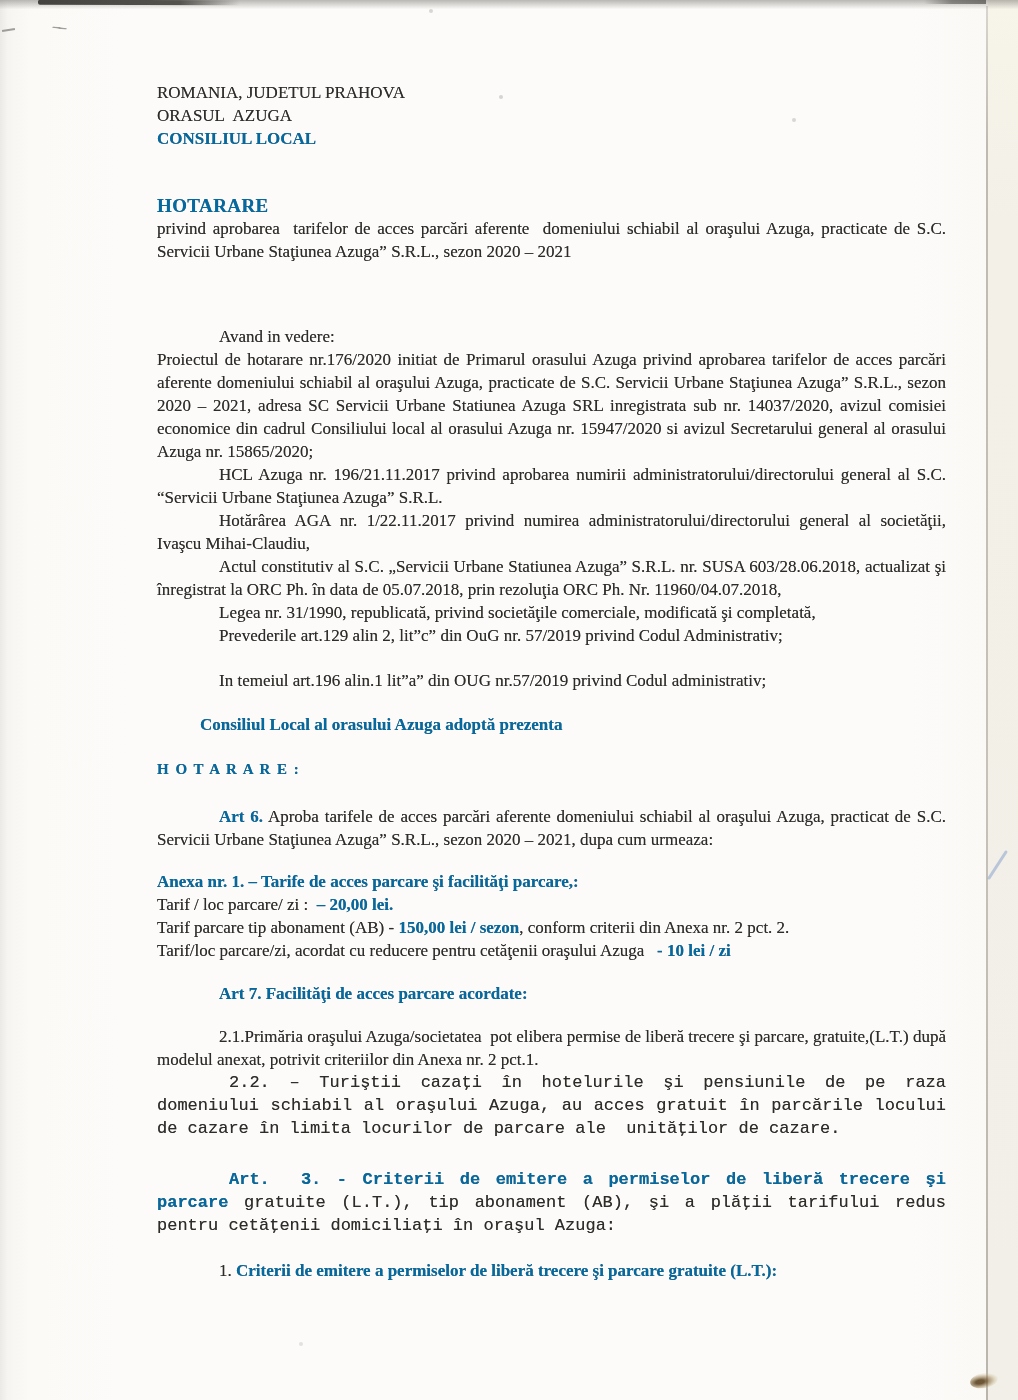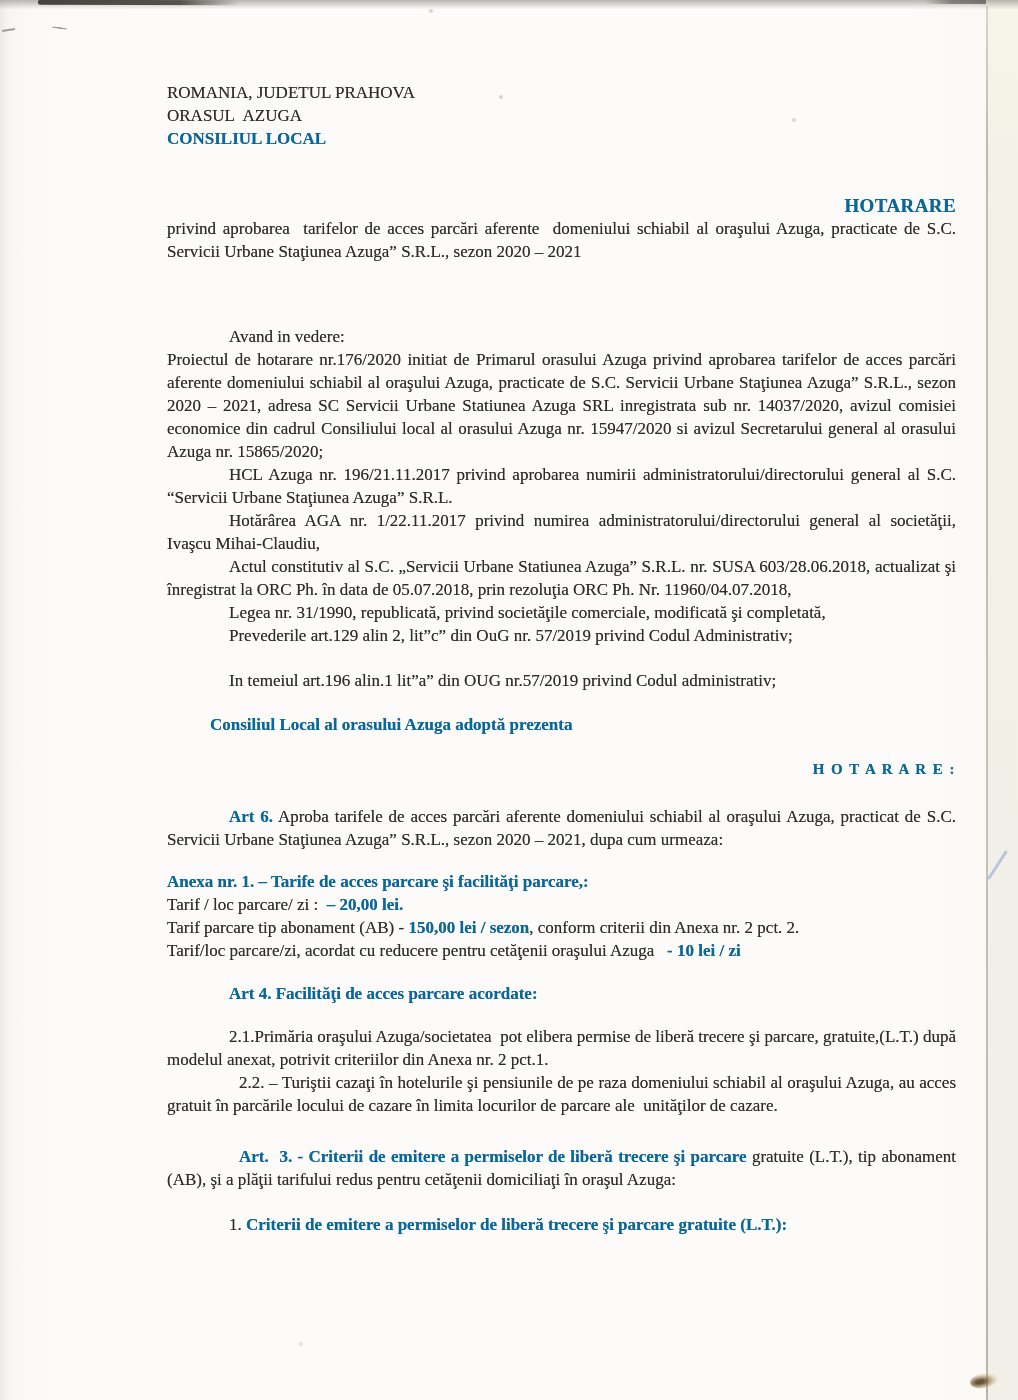--- a/index.html
+++ b/index.html
@@ -60,31 +60,31 @@
     background: transparent;
     box-shadow:
       500px 96px 0 1px rgba(132,130,124,0.32),
       793px 119px 0 1px rgba(132,130,124,0.30),
       628px 231px 0 1px rgba(140,138,132,0.28),
       430px 10px 0 1px rgba(132,130,124,0.30),
       300px 1343px 0 1px rgba(140,138,132,0.22);
   }
   
   .page {
-    position: absolute; left: 167px; top: 81px; width: 789px;
+    position: absolute; left: 157px; top: 81px; width: 789px;
     font-size: 17px; line-height: 23px; color: #2d2c29;
     text-shadow: 0 0 0.55px rgba(45,44,41,0.6);
   }
   .page p, .page div.line { margin: 0; }
   .b { font-weight: bold; color: #0369a1; }
-  .center { text-align: right; }
+  .center { text-align: left; }
   .just { text-align: justify; }
   .ind  { text-indent: 62px; }
   .ind2 { text-indent: 43px; }
-  .ind3 { text-indent: 72px; }
+  .ind3 { text-indent: 72px; font-family: Liberation Mono, monospace; }
   .doc-title { margin-top: 44px !important; font-size: 19px; letter-spacing: 0.4px; line-height: 23px; }
   .intro { margin-top: 62px !important; }
   .mt21 { margin-top: 21px !important; }
   .mt22 { margin-top: 22px !important; }
   .mt19 { margin-top: 19px !important; }
   .mt20 { margin-top: 20px !important; }
   .mt28 { margin-top: 28px !important; }
   .decision { margin-top: 19px !important; font-size: 15px; letter-spacing: 1.5px; line-height: 28px; }
 </style>
 </head>
@@ -126,21 +126,21 @@
     <p class="b ind2 mt21">Consiliul Local al orasului Azuga adoptă prezenta</p>
     <p class="b center decision">H O T A R A R E :</p>
 
     <p class="just ind mt22"><span class="b">Art 6.</span><span> Aproba tarifele de acces parcări aferente domeniului schiabil al oraşului Azuga, practicat de S.C. Servicii Urbane Staţiunea Azuga” S.R.L., sezon 2020 – 2021, dupa cum urmeaza:</span></p>
 
     <p class="b mt19">Anexa nr. 1. – Tarife de acces parcare şi facilităţi parcare,:</p>
     <p><span>Tarif / loc parcare/ zi : &nbsp;</span><span class="b">– 20,00 lei.</span></p>
     <p><span>Tarif parcare tip abonament (AB) - </span><span class="b">150,00 lei / sezon</span><span>, conform criterii din Anexa nr. 2 pct. 2.</span></p>
     <p><span>Tarif/loc parcare/zi, acordat cu reducere pentru cetăţenii oraşului Azuga &nbsp;&nbsp;</span><span class="b">- 10 lei / zi</span></p>
 
-    <p class="b ind mt20">Art 4. Facilităţi de acces parcare acordate:</p>
+    <p class="b ind mt20">Art 7. Facilităţi de acces parcare acordate:</p>
     <p class="just ind mt20">2.1.Primăria oraşului Azuga/societatea &nbsp;pot elibera permise de liberă trecere şi parcare, gratuite,(L.T.) după modelul anexat, potrivit criteriilor din Anexa nr. 2 pct.1.</p>
     <p class="just ind3">2.2. – Turiştii cazaţi în hotelurile şi pensiunile de pe raza domeniului schiabil al oraşului Azuga, au acces gratuit în parcările locului de cazare în limita locurilor de parcare ale &nbsp;unităţilor de cazare.</p>
 
     <p class="just ind3 mt28"><span class="b">Art. &nbsp;3. - Criterii de emitere a permiselor de liberă trecere şi parcare</span><span> gratuite (L.T.), tip abonament (AB), şi a plăţii tarifului redus pentru cetăţenii domiciliaţi în oraşul Azuga:</span></p>
 
     <p class="ind mt22"><span>1. </span><span class="b">Criterii de emitere a permiselor de liberă trecere şi parcare gratuite (L.T.):</span></p>
 
   </div>
 </div>
 

